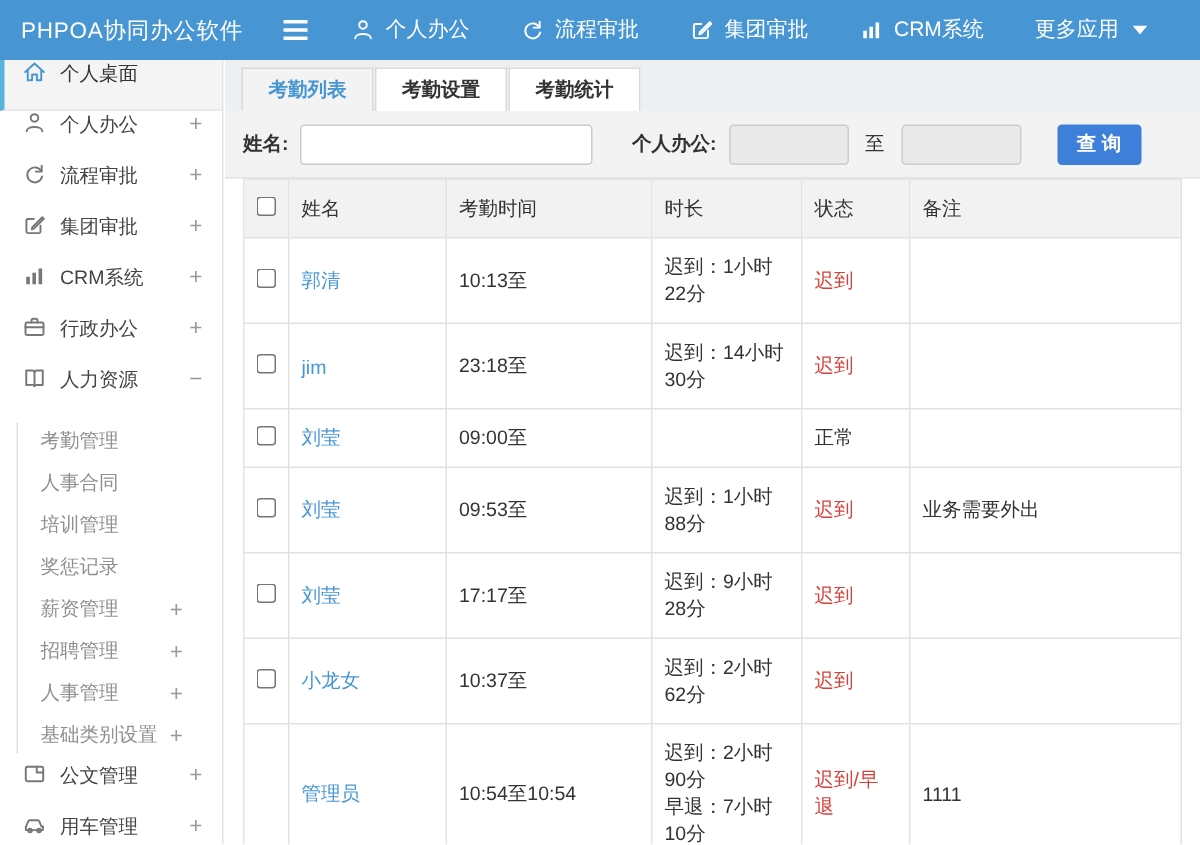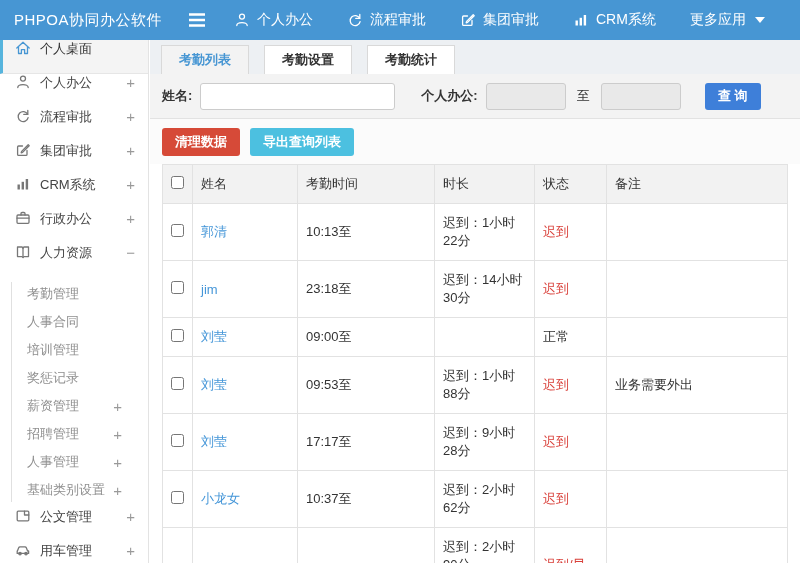--- a/index.html
+++ b/index.html
@@ -33,21 +33,21 @@
   .side-item .lbl{flex:1;white-space:nowrap;}
   .expand{color:#999;font-size:15px;font-weight:400;}
   .sub-list{position:relative;padding:2px 0 4px 0;}
   .sub-list:before{content:"";position:absolute;left:11px;top:4px;bottom:6px;width:1px;background:#e0e0e0;}
   .sub-item{display:flex;align-items:center;height:28px;padding:0 26px 0 27px;color:#8f8f8f;cursor:pointer;}
   .sub-item .lbl{flex:1;white-space:nowrap;}
   
   .content{position:absolute;top:40px;left:150px;right:0;bottom:0;background:#fff;}
   .tabstrip{height:34px;background:#edf0f3;display:flex;align-items:flex-end;padding-left:11px;}
   .tab{height:29px;line-height:27px;padding:0 17px;background:#fff;border:1px solid #d9d9d9;
-    border-bottom:none;font-weight:bold;color:#333;margin-right:15px;cursor:pointer;}
+    border-bottom:none;font-weight:bold;color:#333;margin-right:1px;cursor:pointer;}
   .tab.active{background:#f3f3f3;color:var(--blue);}
   .searchbar{background:#f3f3f3;border-bottom:1px solid #e2e2e2;height:45px;
     display:flex;align-items:center;padding:0 12px;gap:8px;}
   .searchbar label{font-weight:bold;color:#333;}
   .inp{height:27px;border:1px solid #ccc;border-radius:3px;background:#fff;padding:0 6px;font-size:13px;}
   .inp.name{width:195px;margin-right:18px;}
   .inp.date{width:80px;background:#e9e9e9;}
   .to-lbl{color:#333;padding:0 3px;}
   .btn-query{height:27px;width:56px;margin-left:16px;background:var(--query-blue);color:#fff;
     border:none;border-radius:3px;font-weight:bold;font-size:13px;cursor:pointer;}
@@ -263,24 +263,20 @@
   <div class="searchbar">
     <label>姓名:</label>
     <input class="inp name" type="text" value="" style="">
     <label>个人办公:</label>
     <input class="inp date" type="text" value="" style="">
     <span class="to-lbl">至</span>
     <input class="inp date" type="text" value="" style="">
     <button class="btn-query">查 询</button>
   </div>
 
-  <div class="actionbar">
-    <button class="btn clean">清理数据</button>
-    <button class="btn export">导出查询列表</button>
-  </div>
 
   <div class="tbl-wrap">
     <table>
       <colgroup>
         <col class="c-check">
           <col class="c-name">
           <col class="c-time">
         <col class="c-dur">
           <col class="c-status">
           <col>

